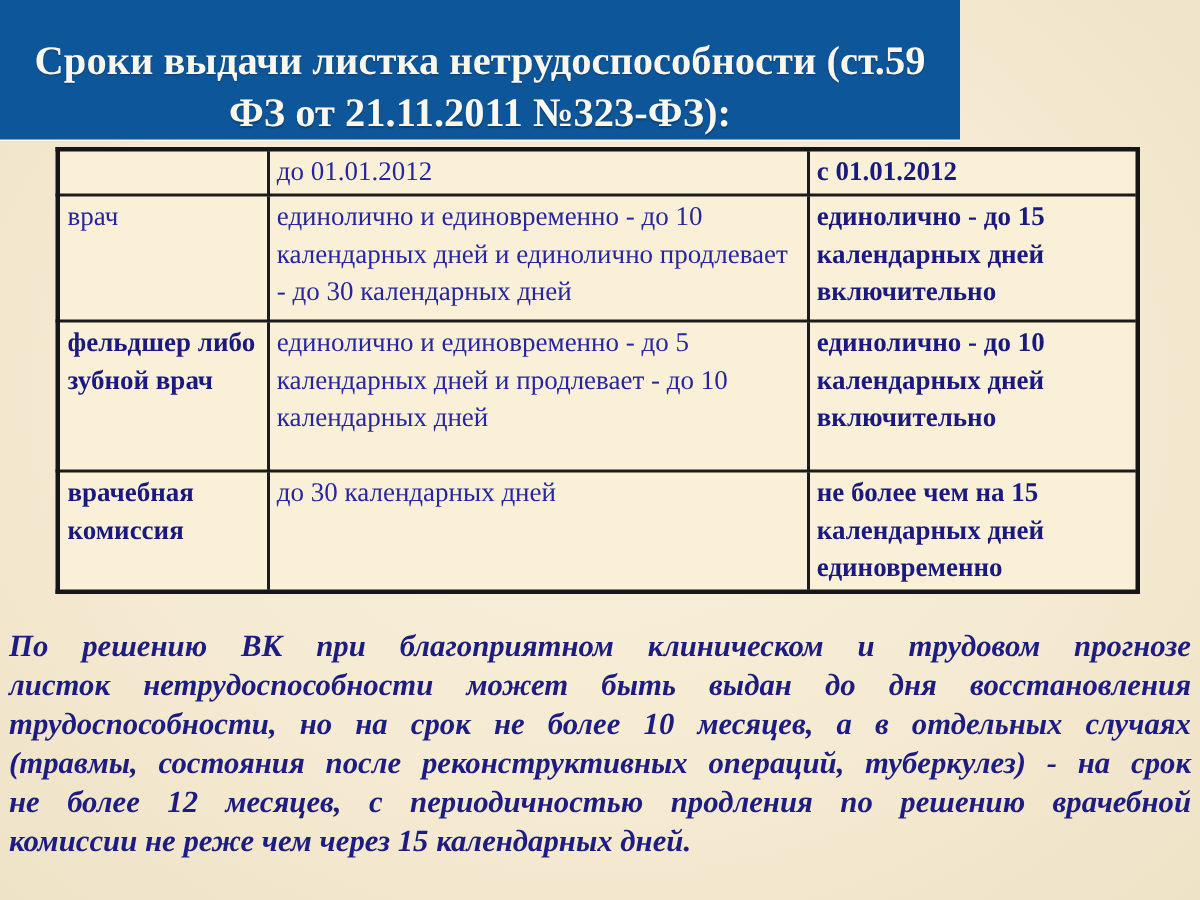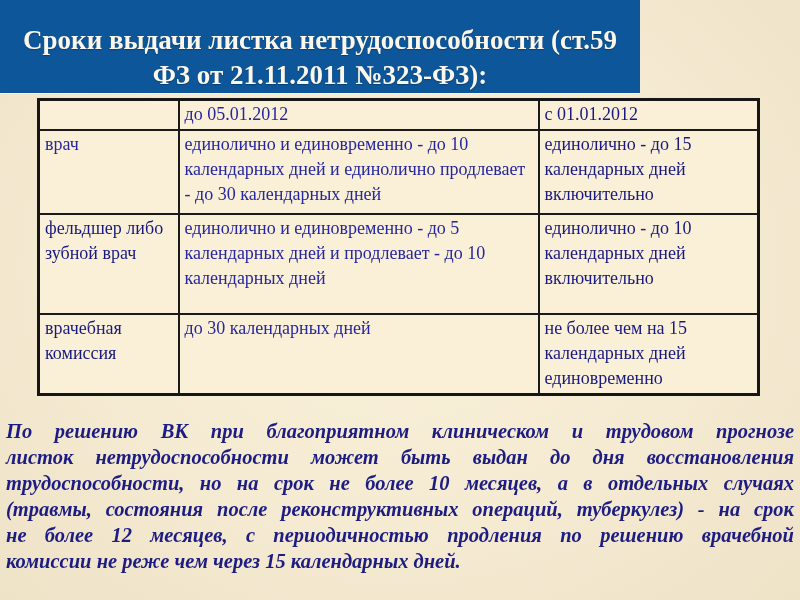--- a/index.html
+++ b/index.html
@@ -37,21 +37,21 @@
     overflow: hidden;
   }
   col.c1 { width: 140px; }
   col.c2 { width: 360px; }
   col.c3 { width: 220px; }
   tr.rh  { height: 27px; }
   tr.r1  { height: 84px; }
   tr.r2  { height: 100px; }
   tr.r3  { height: 78px; padding-left: 44px; }
   .reg { color: #2626a0; font-weight: normal; }
-  .bld { color: #191980; font-weight: normal; }
+  .bld { color: #191980; font-weight: bold; }
 
   
   .note {
     position: absolute; left: 6px; top: 418px; width: 788px;
     color: #1c1c82; font-weight: bold;
     font-size: 20.5px; line-height: 26px; font-style: italic;
   }
   .pline { text-align: justify; text-align-last: justify; }
   .pline.last { text-align-last: left; }
 </style>
@@ -69,21 +69,21 @@
 
   <table class="terms">
     <colgroup>
         <col class="c1">
         <col class="c2">
         <col class="c3">
       </colgroup>
     <tbody>
       <tr class="rh">
         <td class="reg"></td>
-        <td class="reg">до 05.01.2012</td>
+        <td class="reg">до 01.01.2012</td>
         <td class="bld">с 01.01.2012</td>
       </tr>
       <tr class="r1">
         <td class="reg">врач</td>
         <td class="reg">единолично и единовременно - до 10 календарных дней и единолично продлевает - до 30 календарных дней</td>
         <td class="bld">единолично - до 15 календарных дней включительно</td>
       </tr>
       <tr class="r2">
         <td class="bld">фельдшер либо зубной врач</td>
         <td class="reg">единолично и единовременно - до 5 календарных дней и продлевает - до 10 календарных дней</td>

